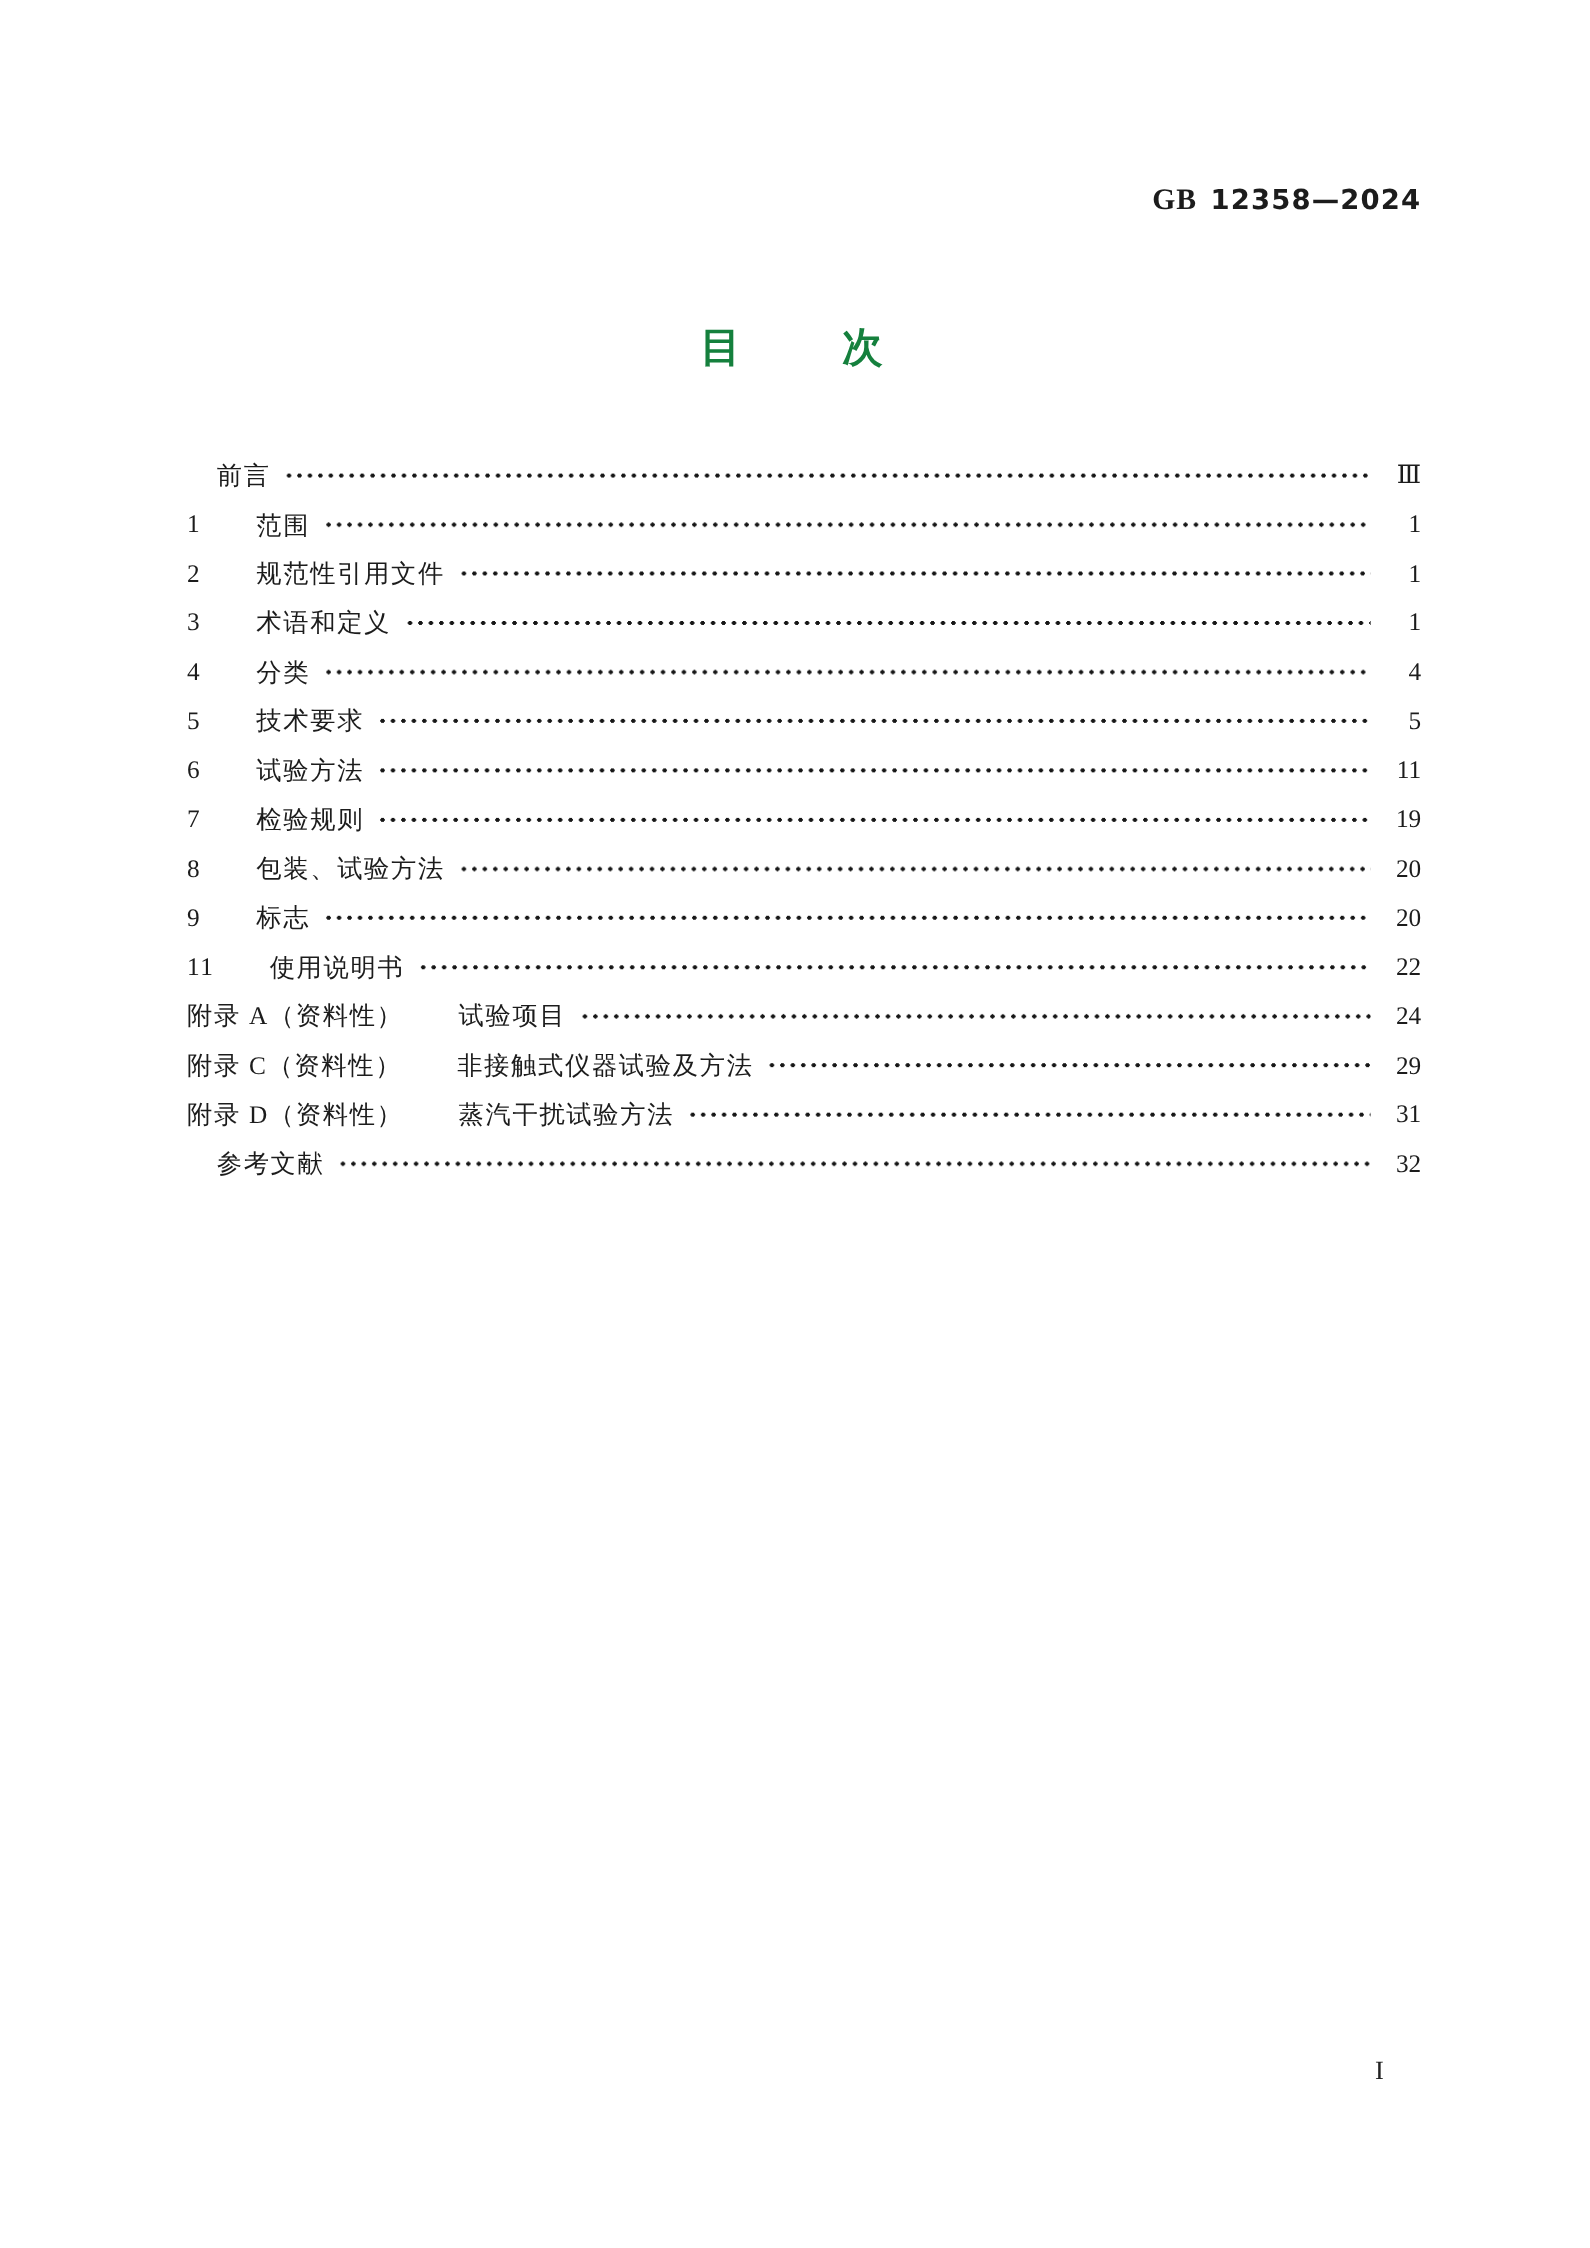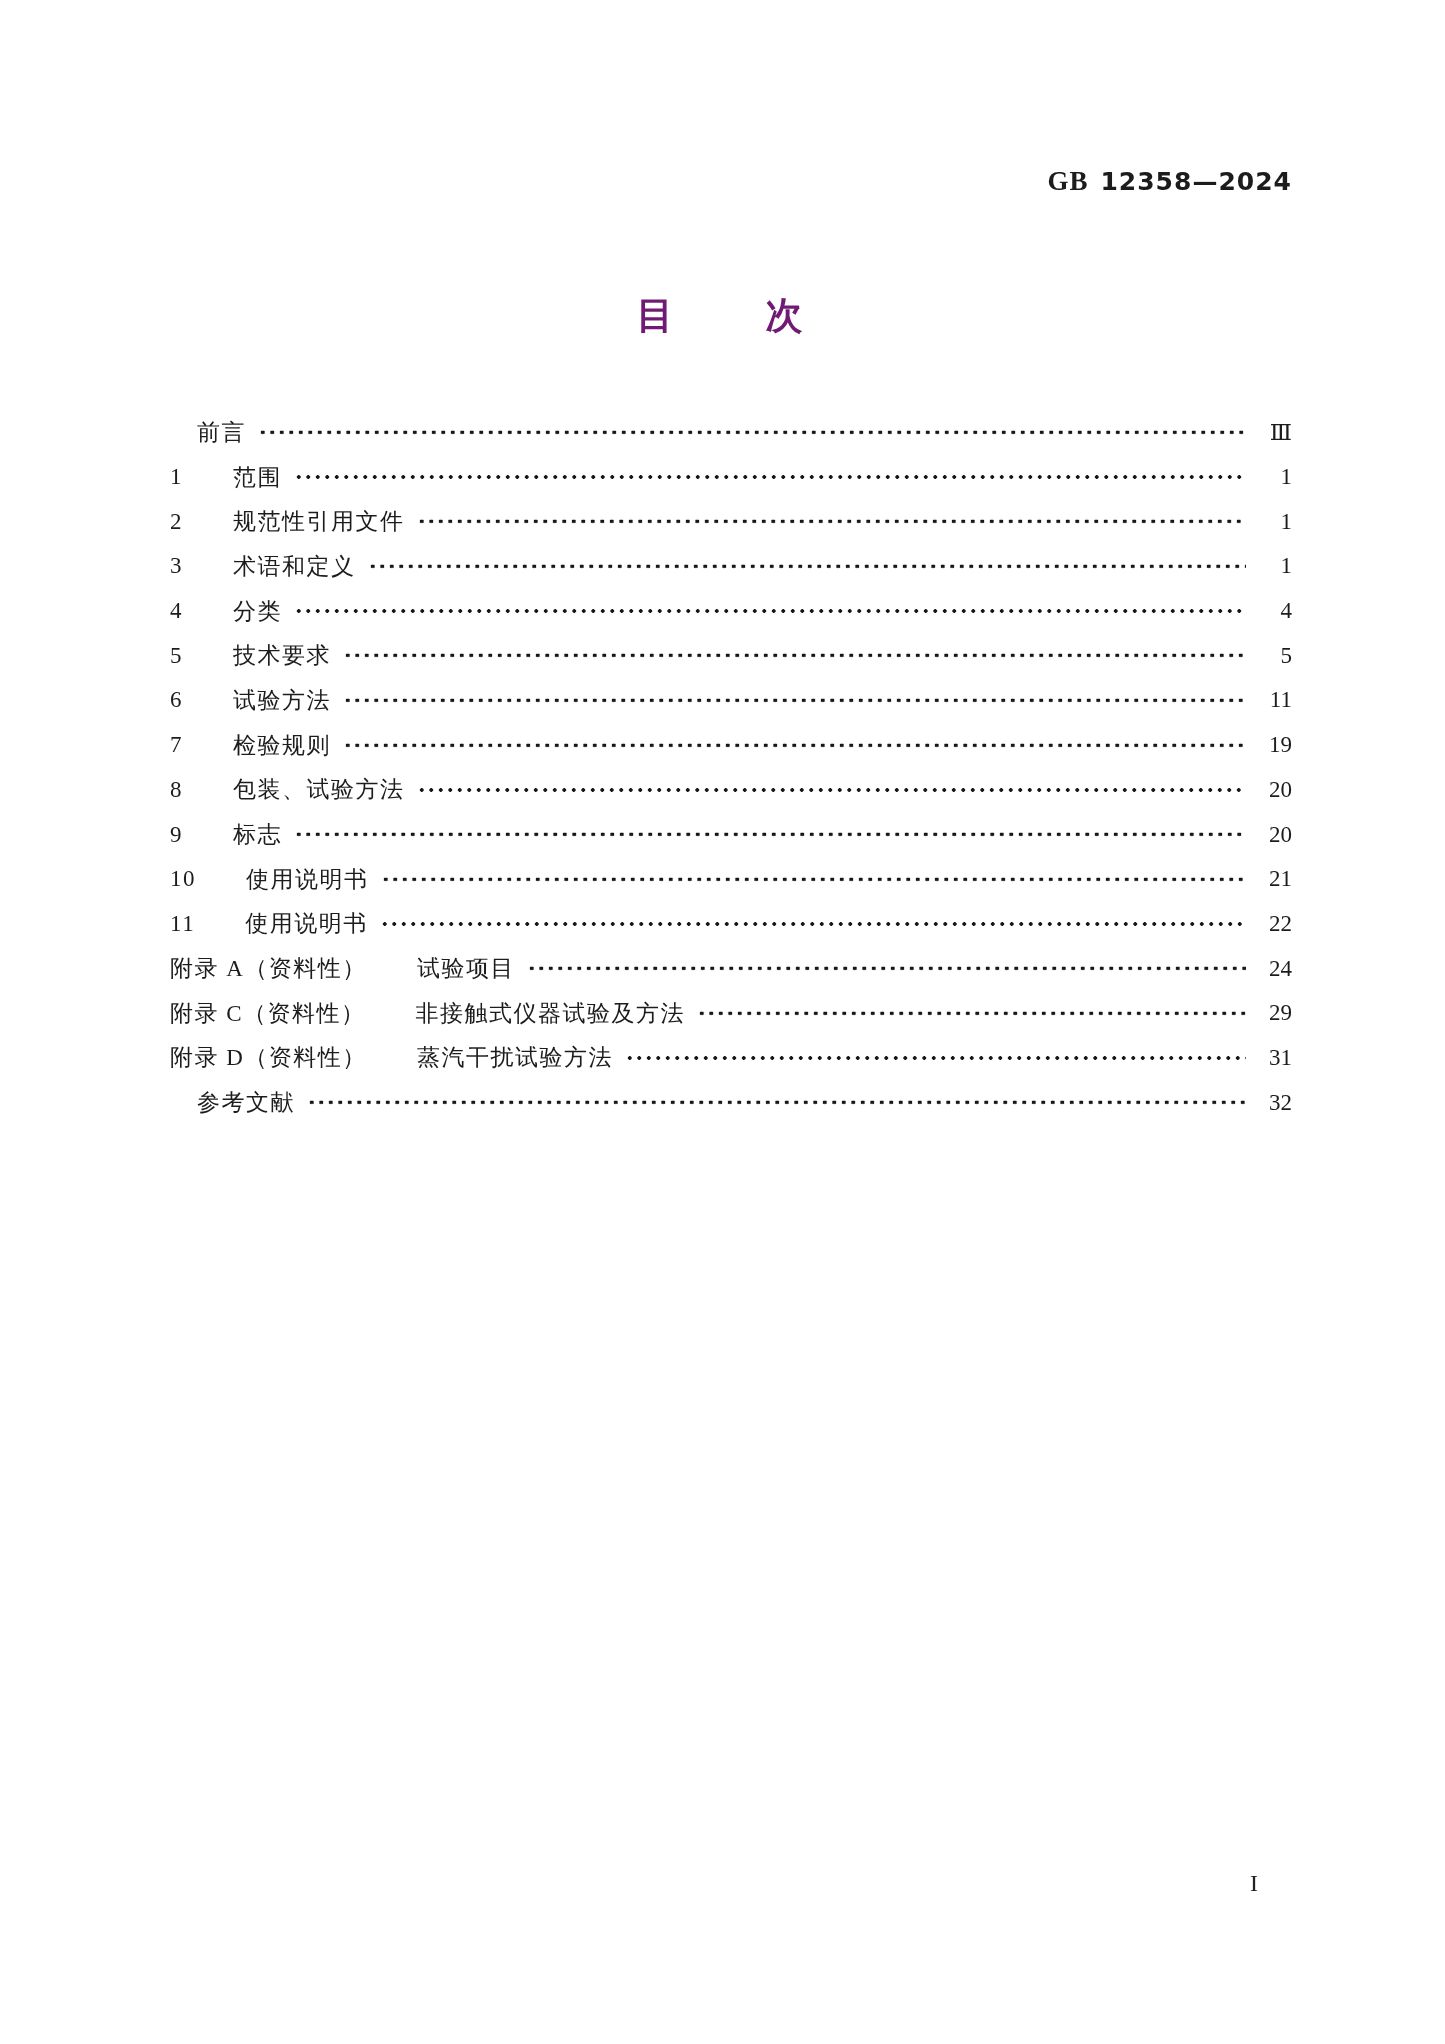--- a/index.html
+++ b/index.html
@@ -42,21 +42,21 @@
     position: absolute;
     top: 291px;
     left: 0;
     width: 100%;
     margin: 0;
     text-align: center;
     font-family: "DejaVu Sans", "Liberation Sans", sans-serif;
     font-weight: 700;
     font-size: 37px;
     letter-spacing: 6px;
-    color: #701a75;
+    color: #15803d;
   }
   
   .toc {
     position: absolute;
     top: 410px;
     left: 170px;
     width: 1122px;
   }
   .row {
     display: flex;
@@ -174,26 +174,20 @@
       <span class="pagenum">20</span>
     </div>
 
     <div class="row">
       <span class="num">9</span>
       <span class="label">标志</span>
       <span class="leader"></span>
       <span class="pagenum">20</span>
     </div>
 
-    <div class="row">
-      <span class="num">10</span>
-      <span class="label">使用说明书</span>
-      <span class="leader"></span>
-      <span class="pagenum">21</span>
-    </div>
 
     <div class="row">
       <span class="num">11</span>
       <span class="label">使用说明书</span>
       <span class="leader"></span>
       <span class="pagenum">22</span>
     </div>
 
     <div class="row">
       <span class="num">附录 A（资料性）</span>

